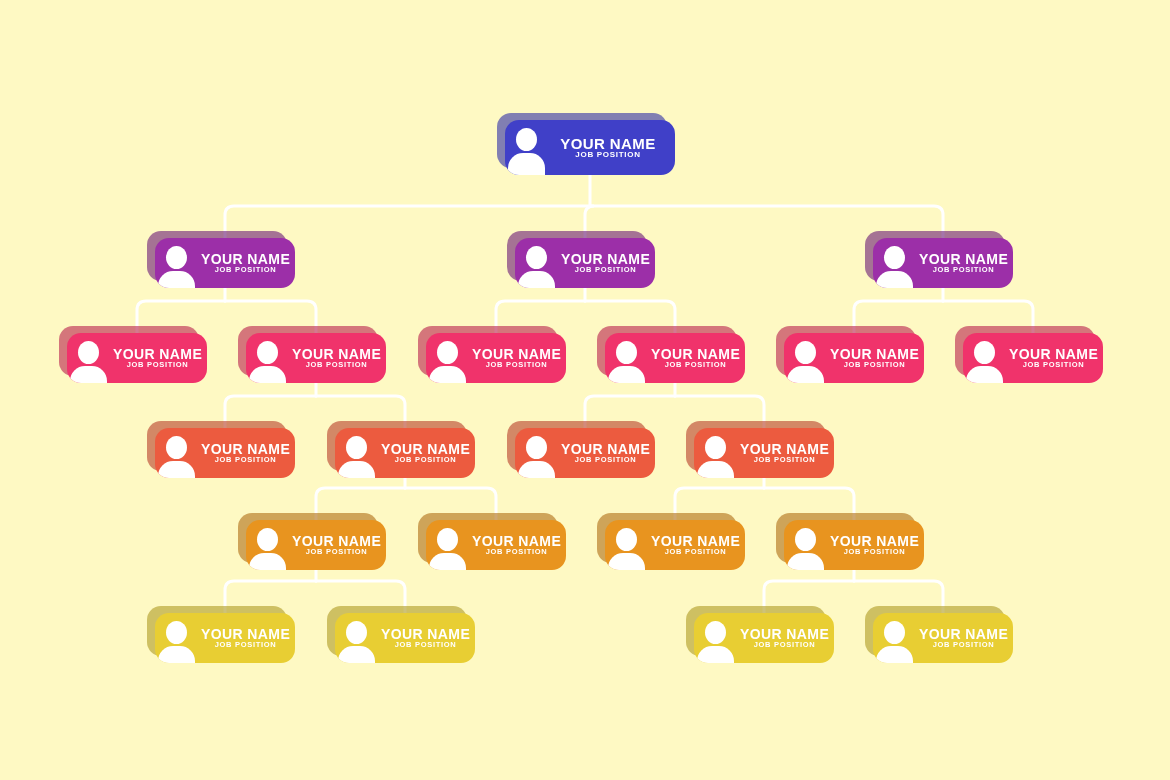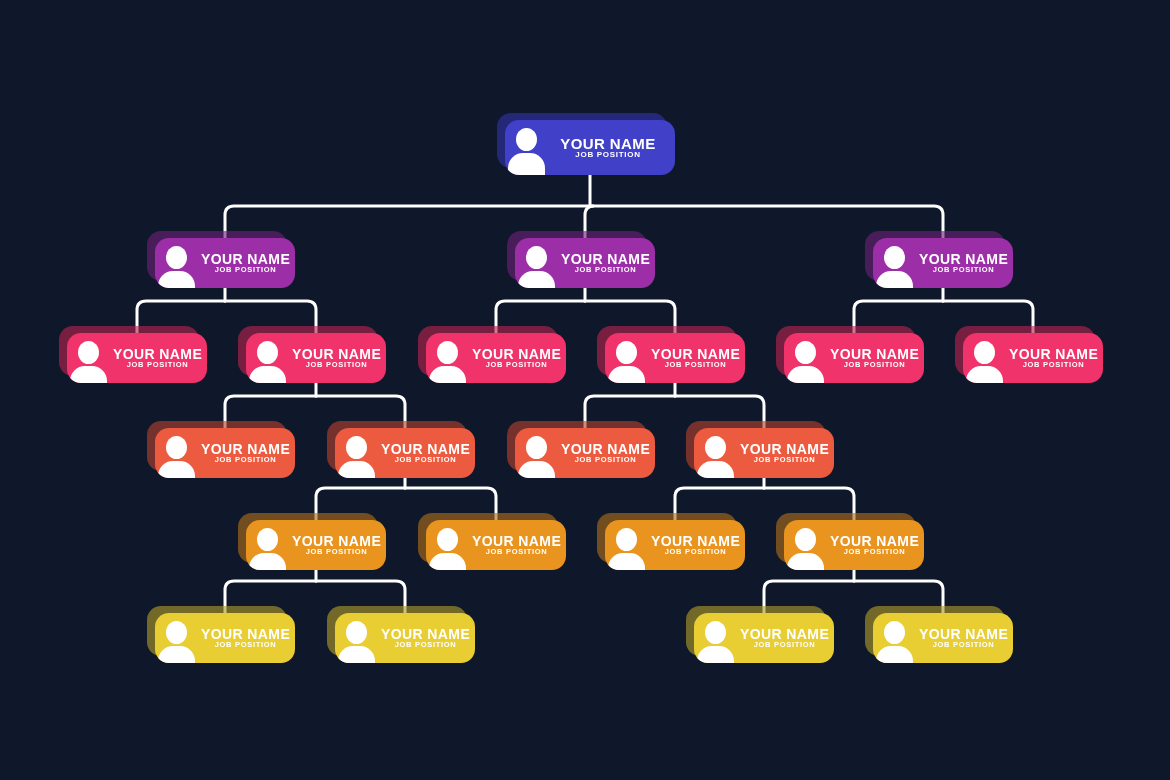--- a/index.html
+++ b/index.html
@@ -1,20 +1,20 @@
 <!DOCTYPE html>
 <html><head>
 <meta charset="utf-8">
 <style>
   * { margin:0; padding:0; box-sizing:border-box; }
   html,body { background:#1b1a4a; }
   #stage {
     position:relative;
     width:1170px; height:780px;
-    background:#0f172a;
+    background:#fef9c3;
     overflow:hidden;
     font-family:"Liberation Sans", sans-serif;
   }
   #links { position:absolute; inset:0; width:1170px; height:780px; }
 
   .node { position:absolute; }
   
   .node .plate{
     position:absolute;
     left:-8px; top:-7px;

